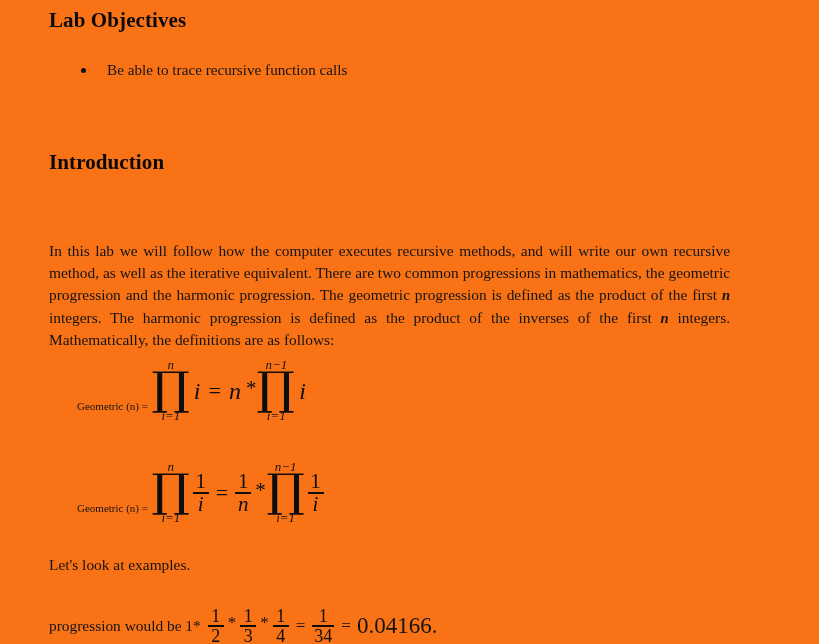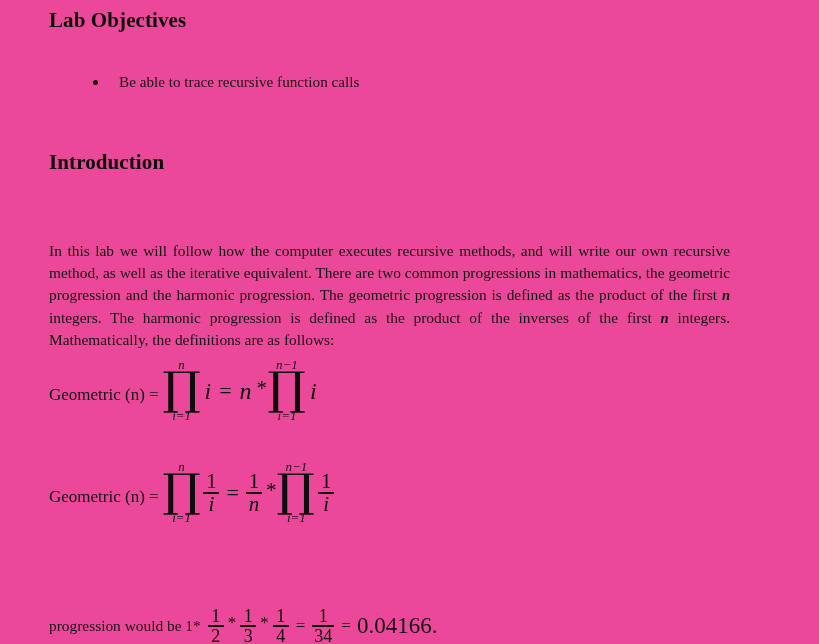--- a/index.html
+++ b/index.html
@@ -14,21 +14,21 @@
     overflow: hidden;
     font-family: "Liberation Serif", "DejaVu Serif", serif;
     color: #111111;
     -webkit-font-smoothing: antialiased;
   }
   .page {
     position: absolute;
     left: 0; top: 0;
     width: 819px;
     height: 644px;
-    background: #ec4899;
+    background: #f97316;
   }
 
   
   .heading {
     position: absolute;
     left: 49px;
     font-weight: bold;
     font-size: 21px;
     letter-spacing: 0.1px;
     color: #0a0a0a;
@@ -36,21 +36,21 @@
   }
   #h-objectives { top: 8px; }
   #h-introduction { top: 150px; }
 
   
   .bullets {
     position: absolute;
     left: 78px;
     top: 60px;
     width: 620px;
-    margin: 12px;
+    margin: 0;
     padding: 0;
     list-style: none;
   }
   .bullets li {
     position: relative;
     padding-left: 29px;
     font-size: 15.2px;
     line-height: 19.5px;
     color: #141414;
   }
@@ -86,26 +86,27 @@
   .math-row {
     position: absolute;
     display: flex;
     align-items: center;
     white-space: nowrap;
   }
   #math-geometric { left: 49px; top: 358px; }
   #math-harmonic  { left: 49px; top: 460px; }
 
   .math-label {
-    font-size: 17px;
+    font-size: 11px;
     color: #131313;
     padding-right: 4px;
     align-self: center;
     position: relative;
-    top: 5px;
+    top: 16px;
+    margin-left: 28px;
   }
   .math-eq {
     display: flex;
     align-items: center;
     font-size: 15.2px;
   }
 
   
   .bigop {
     display: inline-flex;
@@ -292,20 +293,21 @@
       </span>
       <span class="frac">
         <span class="num">1</span>
         <span class="bar"></span>
         <span class="den">i</span>
       </span>
     </span>
   </div>
 
   <div id="p-examples">
+    <div>Let's look at examples.</div>
   </div>
 
   <div id="final-line">
     <span class="lead">progression would be 1*</span>
     <span class="frac">
       <span class="num">1</span>
       <span class="bar"></span>
       <span class="den upright">2</span>
     </span>
     <span class="inline-op">*</span>

